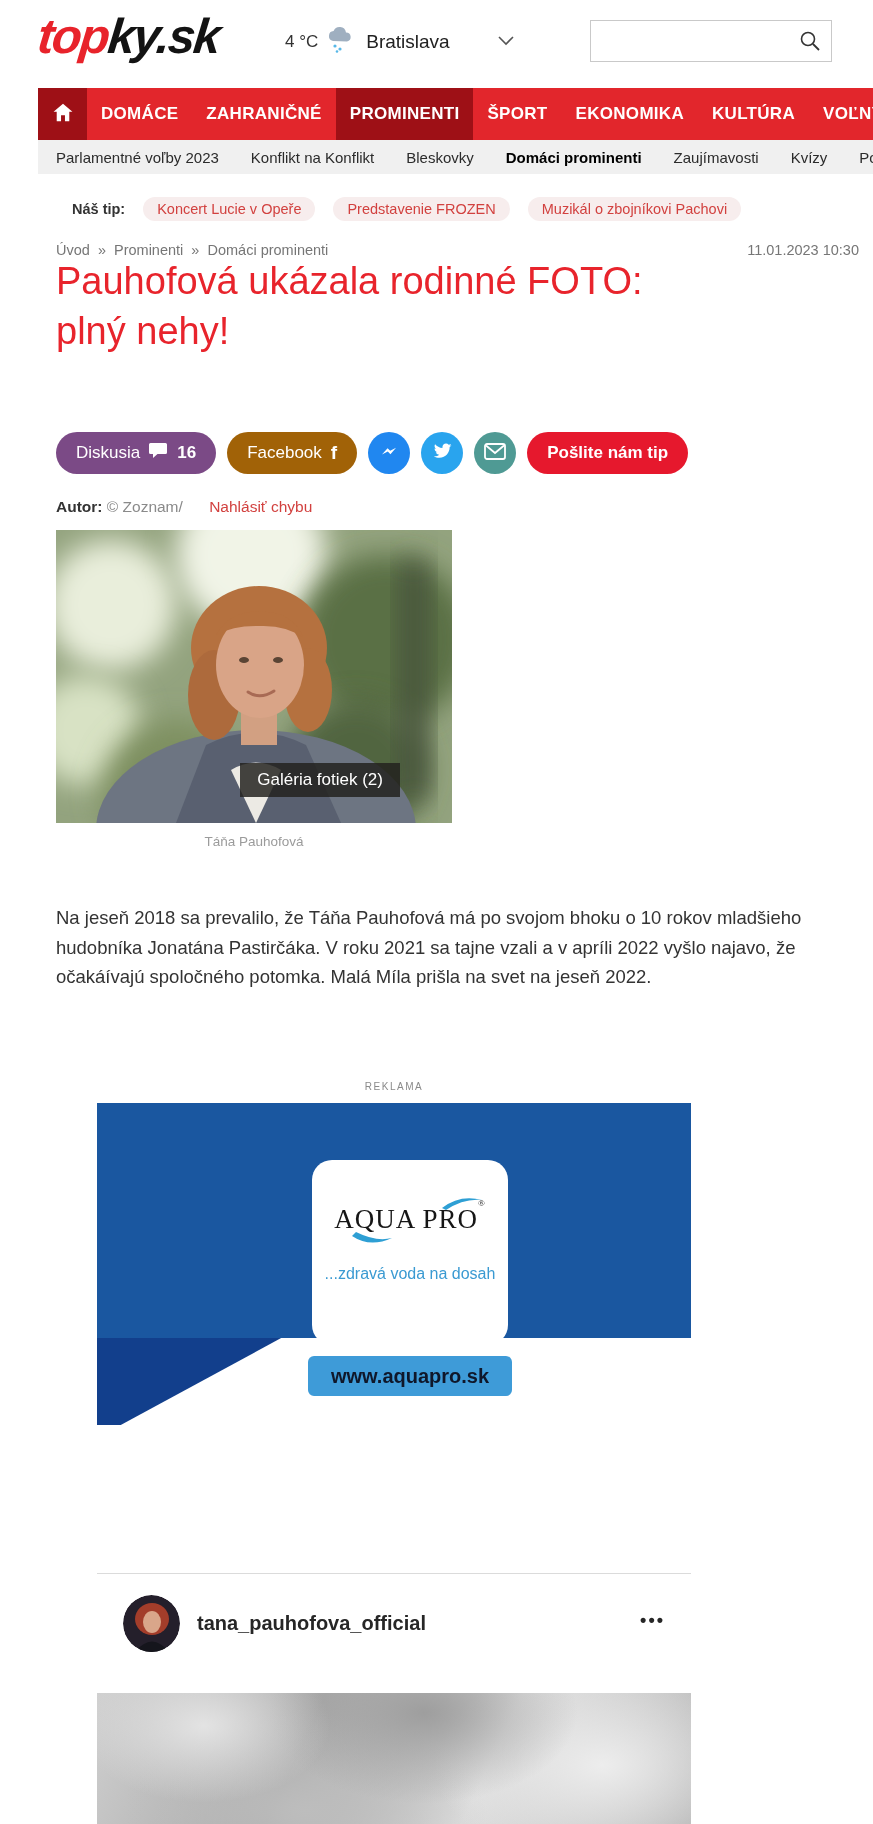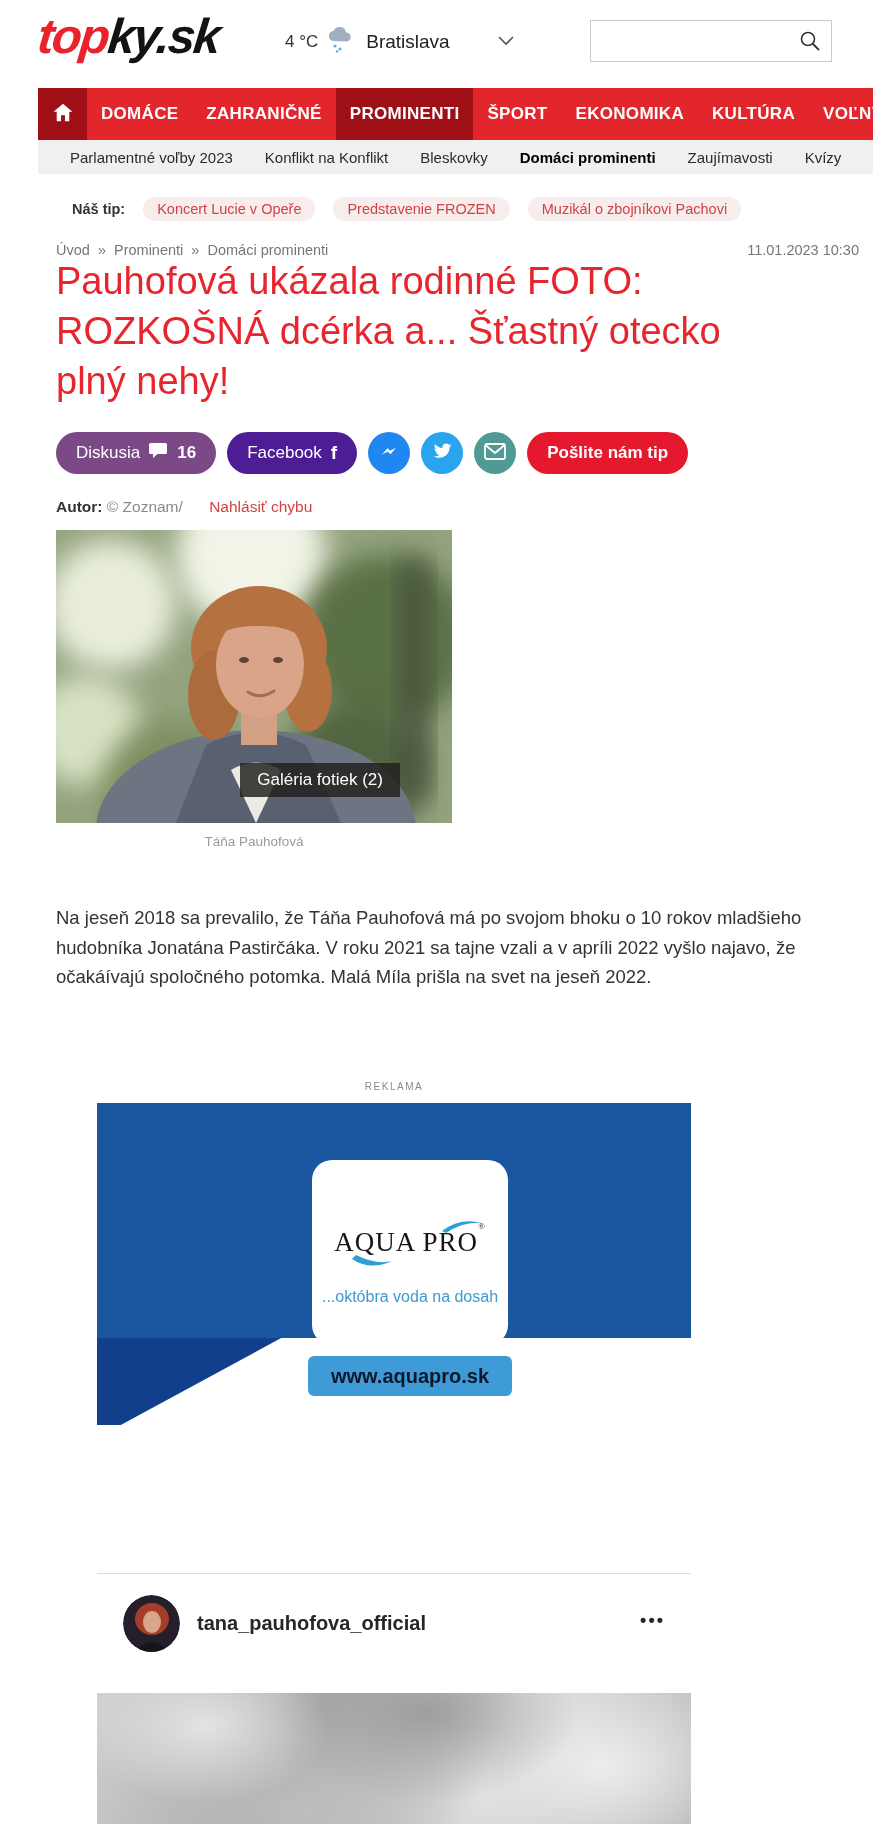--- a/index.html
+++ b/index.html
@@ -19,21 +19,21 @@
   .searchbox input { position:absolute; left:8px; top:0; width:190px; height:40px; border:none; outline:none; font-size:16px; background:transparent; }
   .searchbox .mag { position:absolute; right:10px; top:9px; }
 
   
   .mainnav { position:absolute; left:38px; top:88px; width:835px; height:52px; background:#e2262c; display:flex; align-items:stretch; overflow:hidden; }
   .nav-home { width:49px; background:#9e1016; display:flex; align-items:center; justify-content:center; flex:0 0 auto; }
   .nav-item { display:flex; align-items:center; padding:0 14px; color:#fff; font-weight:bold; font-size:17px; letter-spacing:0.3px; white-space:nowrap; flex:0 0 auto; }
   .nav-item.active { background:#9e1016; }
 
   
-  .subnav { position:absolute; left:38px; top:140px; width:835px; height:34px; background:#f0f0f0; display:flex; align-items:center; overflow:hidden; padding-left:16px; }
+  .subnav { position:absolute; left:38px; top:140px; width:835px; height:34px; background:#f0f0f0; display:flex; align-items:center; overflow:hidden; padding-left:2px; }
   .sub-item { padding:0 16px; font-size:15px; color:#2b2b2b; white-space:nowrap; flex:0 0 auto; }
   .sub-item.active { font-weight:bold; color:#000; }
 
   
   .tips { position:absolute; left:72px; top:197px; display:flex; align-items:center; gap:18px; }
   .tips .tips-label { font-size:14.5px; font-weight:bold; color:#333; }
   .tip-pill { background:#f7eded; color:#d2413f; font-size:14.5px; padding:4px 14px; border-radius:14px; white-space:nowrap; }
 
   
   .breadcrumb { position:absolute; left:56px; top:242px; font-size:14.5px; color:#767676; }
@@ -42,21 +42,21 @@
 
   
   .title { position:absolute; left:56px; top:256px; width:720px; color:#e8242c; font-size:38px; line-height:50px; font-weight:400; }
   .title span { display:block; }
 
   
   .social { position:absolute; left:56px; top:432px; display:flex; align-items:center; gap:11px; height:42px; }
   .pill { height:42px; border-radius:21px; display:flex; align-items:center; justify-content:center; color:#fff; font-size:17px; gap:9px; padding:0 20px; }
   .pill-disc { background:#7b4a86; }
   .pill-disc .cnt { font-weight:bold; }
-  .pill-fb { background:#4c1d95; }
+  .pill-fb { background:#a16207; }
   .pill-fb .f { font-weight:bold; font-size:19px; }
   .circ { width:42px; height:42px; border-radius:50%; display:flex; align-items:center; justify-content:center; flex:0 0 auto; }
   .c-msg { background:#2087f0; }
   .c-tw { background:#29a4ee; }
   .c-mail { background:#4f9a94; }
   .pill-tip { background:#e6182d; font-weight:bold; }
 
   
   .author { position:absolute; left:56px; top:498px; font-size:15.5px; color:#8a8a8a; }
   .author b { color:#333; }
@@ -69,21 +69,21 @@
 
   
   .lead { position:absolute; left:476px; top:527px; width:352px; font-style:italic; font-size:18.5px; line-height:32.5px; color:#1c1c1c; }
   .bodytext { position:absolute; left:56px; top:903px; width:762px; font-size:18.5px; line-height:29.5px; color:#333; }
 
   
   .reklama { position:absolute; left:97px; top:1081px; width:594px; text-align:center; font-size:10px; letter-spacing:1.5px; color:#8a8a8a; }
   .ad { position:absolute; left:97px; top:1103px; width:594px; height:322px; }
   .ad-blue { position:absolute; left:0; top:0; width:594px; height:235px; background:#1a57a0; }
   .ad-tail { position:absolute; left:0; top:235px; width:594px; height:87px; background:#123f8c; clip-path:polygon(0 0, 31% 0, 4% 100%, 0 100%); }
-  .ad-card { position:absolute; left:215px; top:57px; width:196px; height:185px; background:#fff; border-radius:20px; display:flex; flex-direction:column; align-items:center; padding-top:67px; }
+  .ad-card { position:absolute; left:215px; top:57px; width:196px; height:185px; background:#fff; border-radius:20px; display:flex; flex-direction:column; align-items:center; padding-top:44px; }
   .aqua-logo { position:relative; font-family:"Liberation Serif", serif; font-size:27px; letter-spacing:1px; color:#161616; white-space:nowrap; }
   .aqua-logo sup { font-size:9px; position:relative; top:-12px; }
   .aqua-wave { position:absolute; }
   .aqua-tag { margin-top:30px; color:#3a9ad2; font-size:16px; }
   .ad-btn { position:absolute; left:211px; top:253px; width:204px; height:40px; background:#3e9bd8; border:none; border-radius:6px; color:#0f172a; font-weight:bold; font-size:20px; font-family:"Liberation Sans", sans-serif; }
 
   
   .insta-divider { position:absolute; left:97px; top:1573px; width:594px; height:1px; background:#dbdbdb; }
   .insta-header { position:absolute; left:97px; top:1590px; width:594px; height:70px; }
   .insta-avatar { position:absolute; left:26px; top:5px; width:57px; height:57px; border-radius:50%; overflow:hidden; }
@@ -172,21 +172,20 @@
     <span>Úvod</span>
     <span>»</span>
     <span>Prominenti</span>
     <span>»</span>
     <span>Domáci prominenti</span>
   </div>
   <div class="date">11.01.2023 10:30</div>
 
   <h1 class="title">
     <span>Pauhofová ukázala rodinné FOTO:</span>
-    <span>ROZKOŠNÁ dcérka a... Šťastný otecko</span>
     <span>plný nehy!</span>
   </h1>
 
   <div class="social">
     <div class="pill pill-disc">
       <span>Diskusia</span>
       <span>
         <svg width="19" height="17" viewBox="0 0 19 17">
             <path d="M2 1 h15 a1.5 1.5 0 0 1 1.5 1.5 v8 a1.5 1.5 0 0 1 -1.5 1.5 h-8 l-4.5 4 v-4 h-2.5 a1.5 1.5 0 0 1 -1.5 -1.5 v-8 A1.5 1.5 0 0 1 2 1 Z" fill="#fff" transform="translate(-0.5,0)"></path>
           </svg>
@@ -275,21 +274,21 @@
     <div class="ad-card">
       <div class="aqua-logo">
         <svg class="aqua-wave" style="left:18px; top:24px;" width="60" height="18" viewBox="0 0 60 18">
           <path d="M0 8 Q 18 20 40 10 Q 24 14 4 4 Z" fill="#2e9fd4"></path>
         </svg>
         <svg class="aqua-wave" style="right:2px; top:-10px;" width="44" height="16" viewBox="0 0 44 16">
           <path d="M2 14 Q 20 0 42 6 Q 24 4 6 16 Z" fill="#2e9fd4"></path>
         </svg>
         <span>AQUA PRO</span><sup>®</sup>
       </div>
-      <div class="aqua-tag">...októbra voda na dosah</div>
+      <div class="aqua-tag">...zdravá voda na dosah</div>
     </div>
     <button class="ad-btn">www.aquapro.sk</button>
   </div>
 
   <div class="insta-divider"></div>
   <div class="insta-header">
     <div class="insta-avatar">
       <svg width="57" height="57" viewBox="0 0 57 57">
         <circle cx="28.5" cy="28.5" r="28.5" fill="#241f2b"></circle>
         <ellipse cx="29" cy="24" rx="17" ry="16" fill="#a33d2a"></ellipse>

